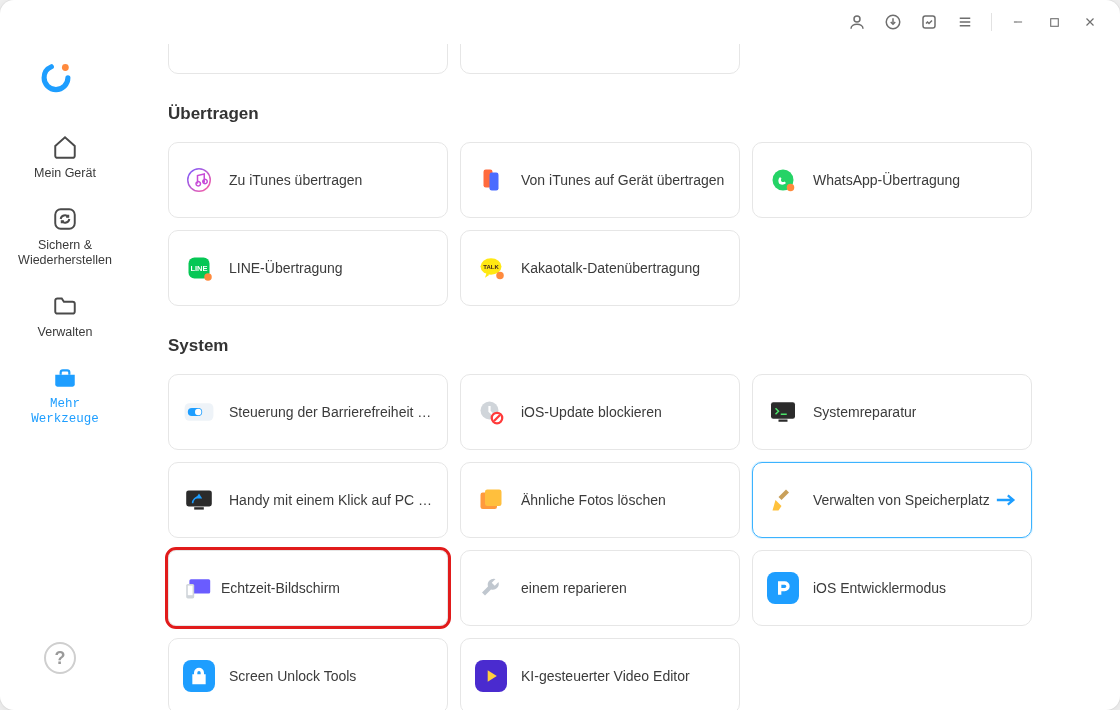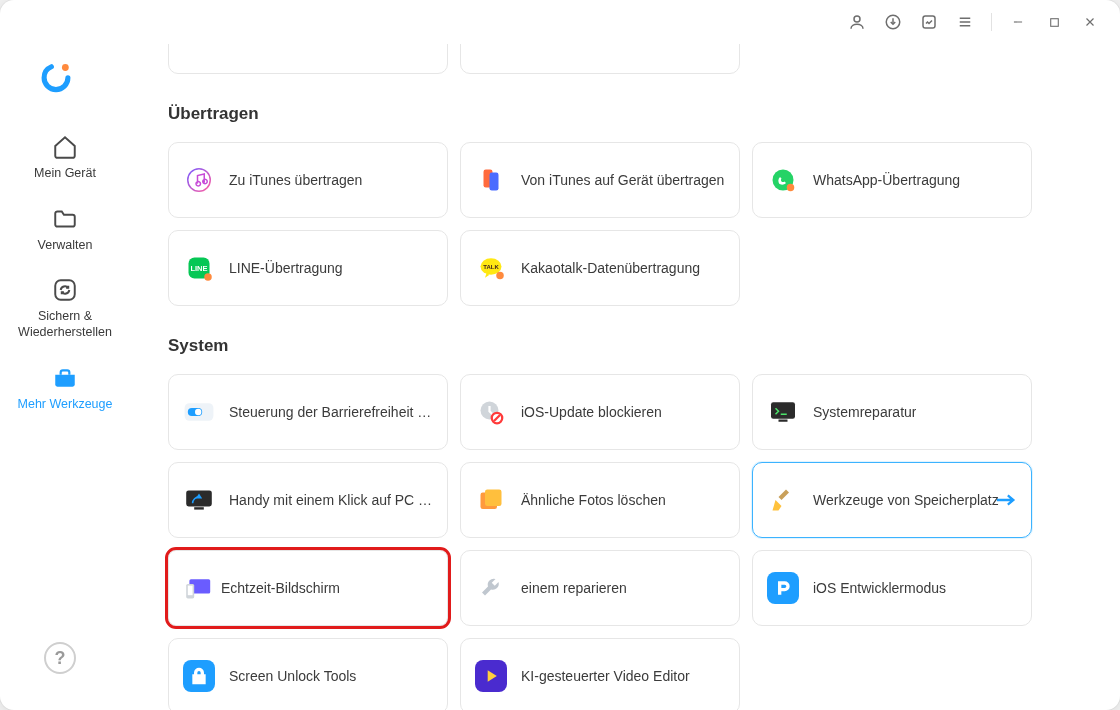--- a/index.html
+++ b/index.html
@@ -64,20 +64,21 @@
     gap: 6px;
     padding: 10px 6px;
     cursor: pointer;
     color: #3a3a3a;
     border-radius: 10px;
   }
   .navitem .label { font-size: 12.5px; text-align: center; line-height: 1.25; }
   .navitem.active {
     color: #1e9eff;
     position: relative;
+    font-family: Liberation Mono, monospace;
   }
   .navitem.active::before {
     content: "";
     position: absolute;
     top: -6px; right: -6px; left: -6px; bottom: -6px;
     background: #ffffff;
     border-top-left-radius: 20px;
     border-bottom-left-radius: 20px;
     z-index: -1;
   }
@@ -219,32 +220,32 @@
 
       <div class="navitem">
         <svg width="26" height="26" viewBox="0 0 24 24" fill="none" stroke="#4a4a4a" stroke-width="1.8">
             <path d="M3 11l9-8 9 8v9a2 2 0 0 1-2 2H5a2 2 0 0 1-2-2z"></path>
           </svg>
         <div class="label">Mein Gerät</div>
       </div>
 
       <div class="navitem">
         <svg width="26" height="26" viewBox="0 0 24 24" fill="none" stroke="#4a4a4a" stroke-width="1.8">
-            <path d="M3 7a2 2 0 0 1 2-2h4l2 3h8a2 2 0 0 1 2 2v7a2 2 0 0 1-2 2H5a2 2 0 0 1-2-2z"></path>
-          </svg>
-        <div class="label">Verwalten</div>
-      </div>
-
-      <div class="navitem">
-        <svg width="26" height="26" viewBox="0 0 24 24" fill="none" stroke="#4a4a4a" stroke-width="1.8">
             <rect x="3" y="3" width="18" height="18" rx="5"></rect>
             <path d="M8 12a4 4 0 0 1 7-2M16 12a4 4 0 0 1-7 2"></path>
             <path d="M15 8v2h-2M9 16v-2h2"></path>
           </svg>
         <div class="label">Sichern &amp; Wiederherstellen</div>
+      </div>
+
+      <div class="navitem">
+        <svg width="26" height="26" viewBox="0 0 24 24" fill="none" stroke="#4a4a4a" stroke-width="1.8">
+            <path d="M3 7a2 2 0 0 1 2-2h4l2 3h8a2 2 0 0 1 2 2v7a2 2 0 0 1-2 2H5a2 2 0 0 1-2-2z"></path>
+          </svg>
+        <div class="label">Verwalten</div>
       </div>
 
       <div class="navitem active">
         <svg width="26" height="26" viewBox="0 0 24 24" fill="#1e9eff">
             <path d="M3 9h18v9a2 2 0 0 1-2 2H5a2 2 0 0 1-2-2z"></path>
             <path d="M8 9V7a2 2 0 0 1 2-2h4a2 2 0 0 1 2 2v2" fill="none" stroke="#1e9eff" stroke-width="2"></path>
           </svg>
         <div class="label">Mehr Werkzeuge</div>
       </div>
 
@@ -383,21 +384,21 @@
           <div class="lbl">Ähnliche Fotos löschen</div>
         </div>
 
         <div class="card active-blue">
           <div class="ico">
             <svg width="30" height="30" viewBox="0 0 40 40">
                 <path d="M24 6l4 4-10 10-4-4z" fill="#c9a05a"></path>
                 <path d="M10 20l8 8-4 6H6z" fill="#ffc23d"></path>
               </svg>
           </div>
-          <div class="lbl">Werkzeuge von Speicherplatz</div>
+          <div class="lbl">Verwalten von Speicherplatz</div>
           <span class="arrow">
             <svg class="arrow-svg" viewBox="0 0 24 14" fill="none" stroke="#1e9eff" stroke-width="2.5">
                 <path d="M2 7h18M14 2l6 5-6 5"></path>
               </svg>
           </span>
         </div>
 
         <div class="card highlight-red">
           <div class="ico">
             <svg width="32" height="28" viewBox="0 0 40 34">

